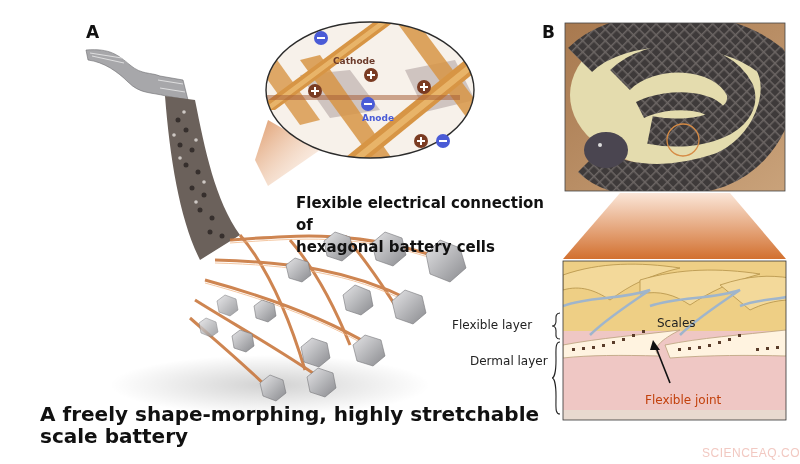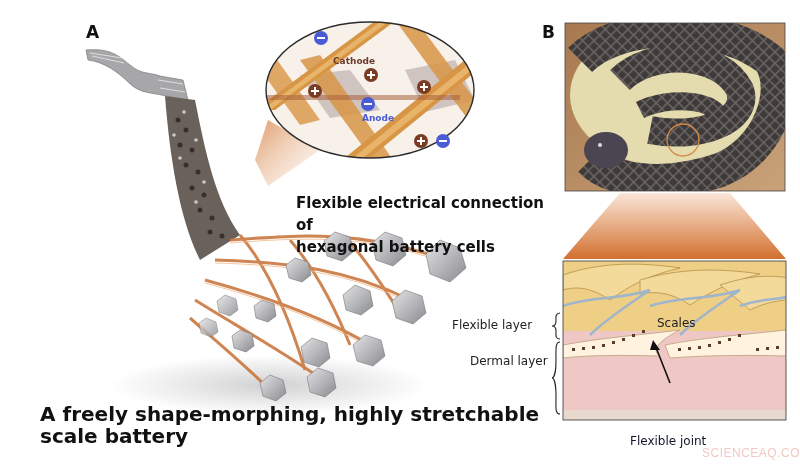--- a/index.html
+++ b/index.html
@@ -248,15 +248,15 @@
 <div class="abs caption" style="left:296px;top:192px;width:265px;">
   <div>Flexible electrical connection of</div>
   <div>hexagonal battery cells</div>
 </div>
 
 <div class="abs caption" style="left:40px;top:403px;width:520px;font-size:20px;">A freely shape-morphing, highly stretchable scale battery</div>
 
 <div class="abs lbl" style="left:657px;top:276px;font-size:12px;margin-top:40px;">Scales</div>
 <div class="abs lbl" style="left:452px;top:318px;">Flexible layer</div>
 <div class="abs lbl" style="left:470px;top:354px;">Dermal layer</div>
-<div class="abs lbl" style="left:630px;top:393px;color:#0f172a;margin-top:41px;">Flexible joint</div>
+<div class="abs lbl" style="left:645px;top:393px;color:#c2410c;">Flexible joint</div>
 
 <div class="abs wm" style="left:702px;top:446px;">SCIENCEAQ.COM</div>
 
 </body></html>

